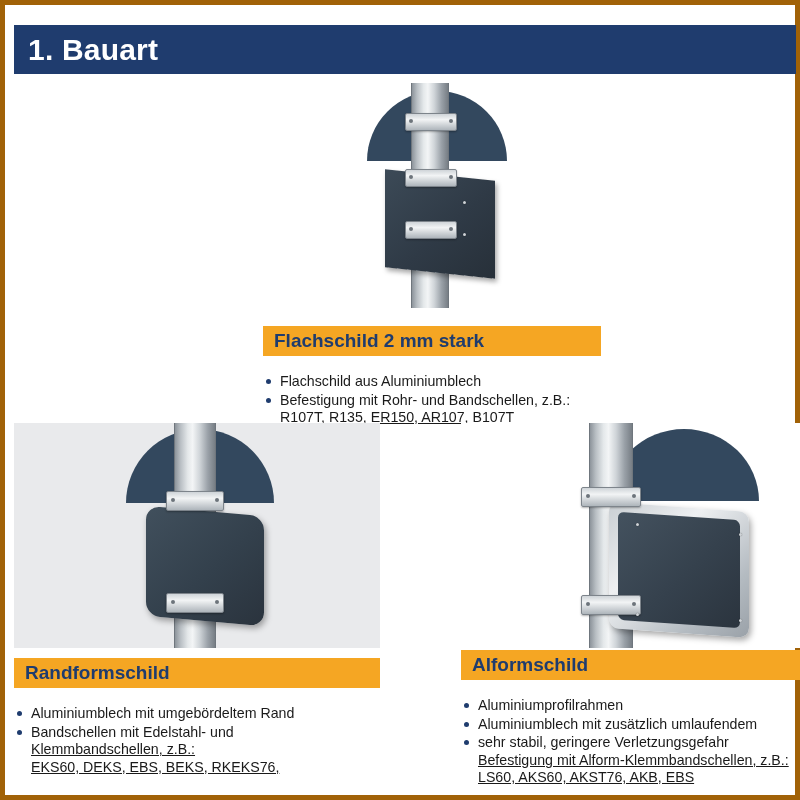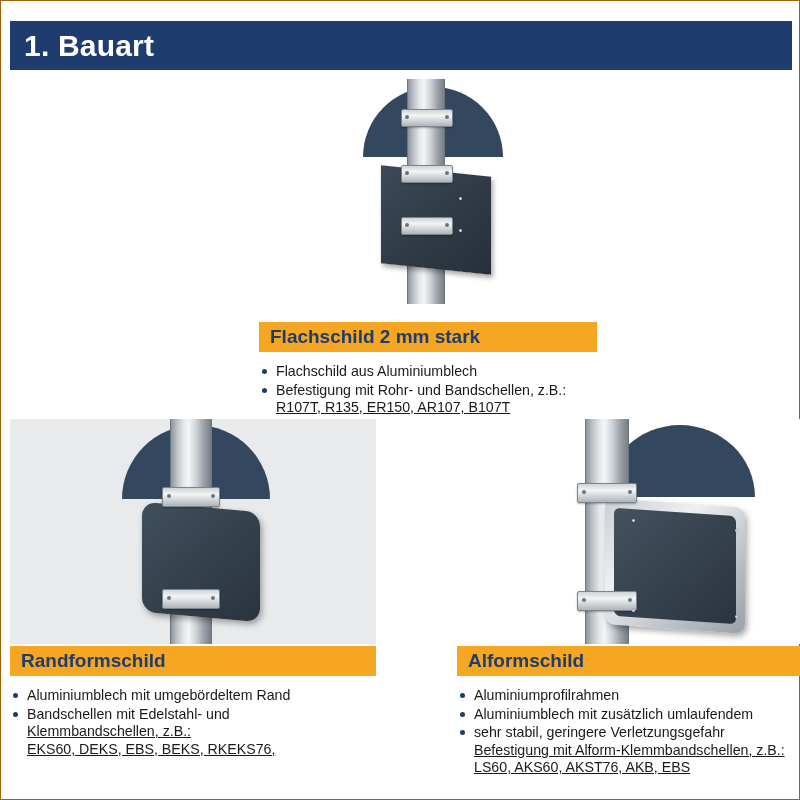--- a/index.html
+++ b/index.html
@@ -13,21 +13,21 @@
     font-family: "Liberation Sans", sans-serif;
     color: #1a1a1a;
     overflow: hidden;
     position: relative;
   }
   .page {
     position: relative;
     width: 800px;
     height: 800px;
     box-sizing: border-box;
-    border: 1px solid #a16207;
+    border: 5px solid #a16207;
   }
 
   
   .header-bar {
     position: absolute;
     left: 9px;
     top: 20px;
     width: 782px;
     height: 49px;
     background: #1f3c6e;
@@ -61,21 +61,21 @@
   }
   .label-bar .label-text {
     color: #1f3c6e;
     font-weight: bold;
     font-size: 19px;
     padding-left: 11px;
     white-space: nowrap;
   }
   ul.bullets {
     list-style: none;
-    margin: 11px 0 0 0;
+    margin: 17px 0 0 0;
     padding: 0;
   }
   ul.bullets li {
     position: relative;
     padding-left: 17px;
     font-size: 14.2px;
     line-height: 17.5px;
     color: #1a1a1a;
     margin-bottom: 1px;
   }
@@ -222,21 +222,21 @@
       <div class="clamp" style="left:152px; top:68px; width:56px; height:18px;">
         <span class="clamp-bolt" style="left:4px; top:6px;"></span>
         <span class="clamp-bolt" style="right:4px; top:6px;"></span>
       </div>
       <div class="clamp" style="left:152px; top:170px; width:56px; height:18px;">
         <span class="clamp-bolt" style="left:4px; top:6px;"></span>
         <span class="clamp-bolt" style="right:4px; top:6px;"></span>
       </div>
     </div>
 
-    <div class="label-bar" style="width:366px; margin-top:2px;">
+    <div class="label-bar" style="width:366px; margin-top:10px;">
       <span class="label-text">Randformschild</span>
     </div>
 
     <ul class="bullets">
       <li>
         <span>Aluminiumblech mit umgebördeltem Rand</span>
       </li>
       <li>
         <span>Bandschellen mit Edelstahl- und</span>
         <span class="cont">Klemmbandschellen, z.B.:</span>

